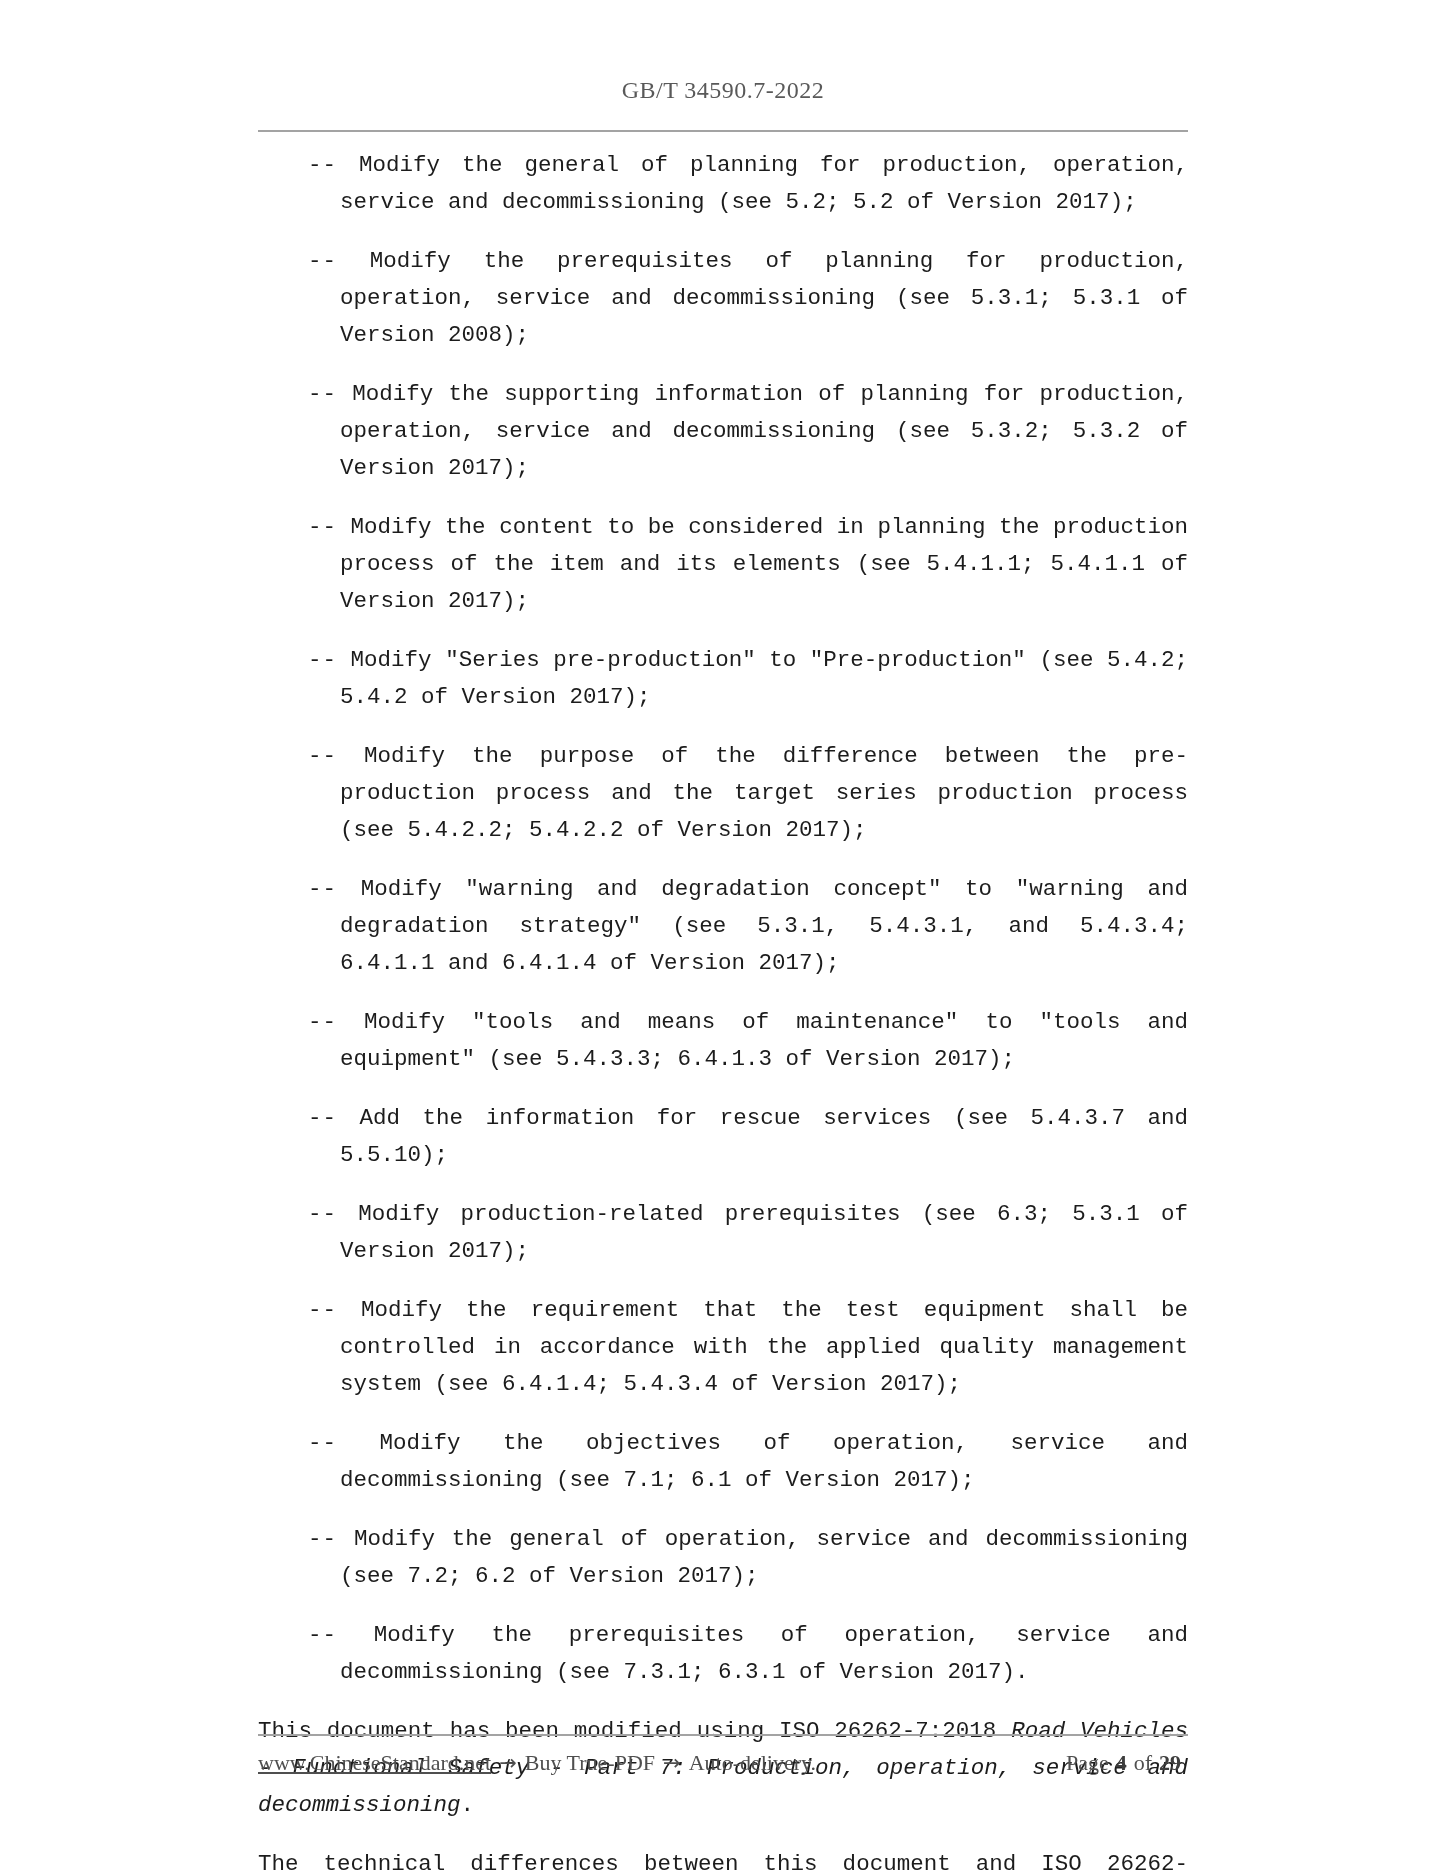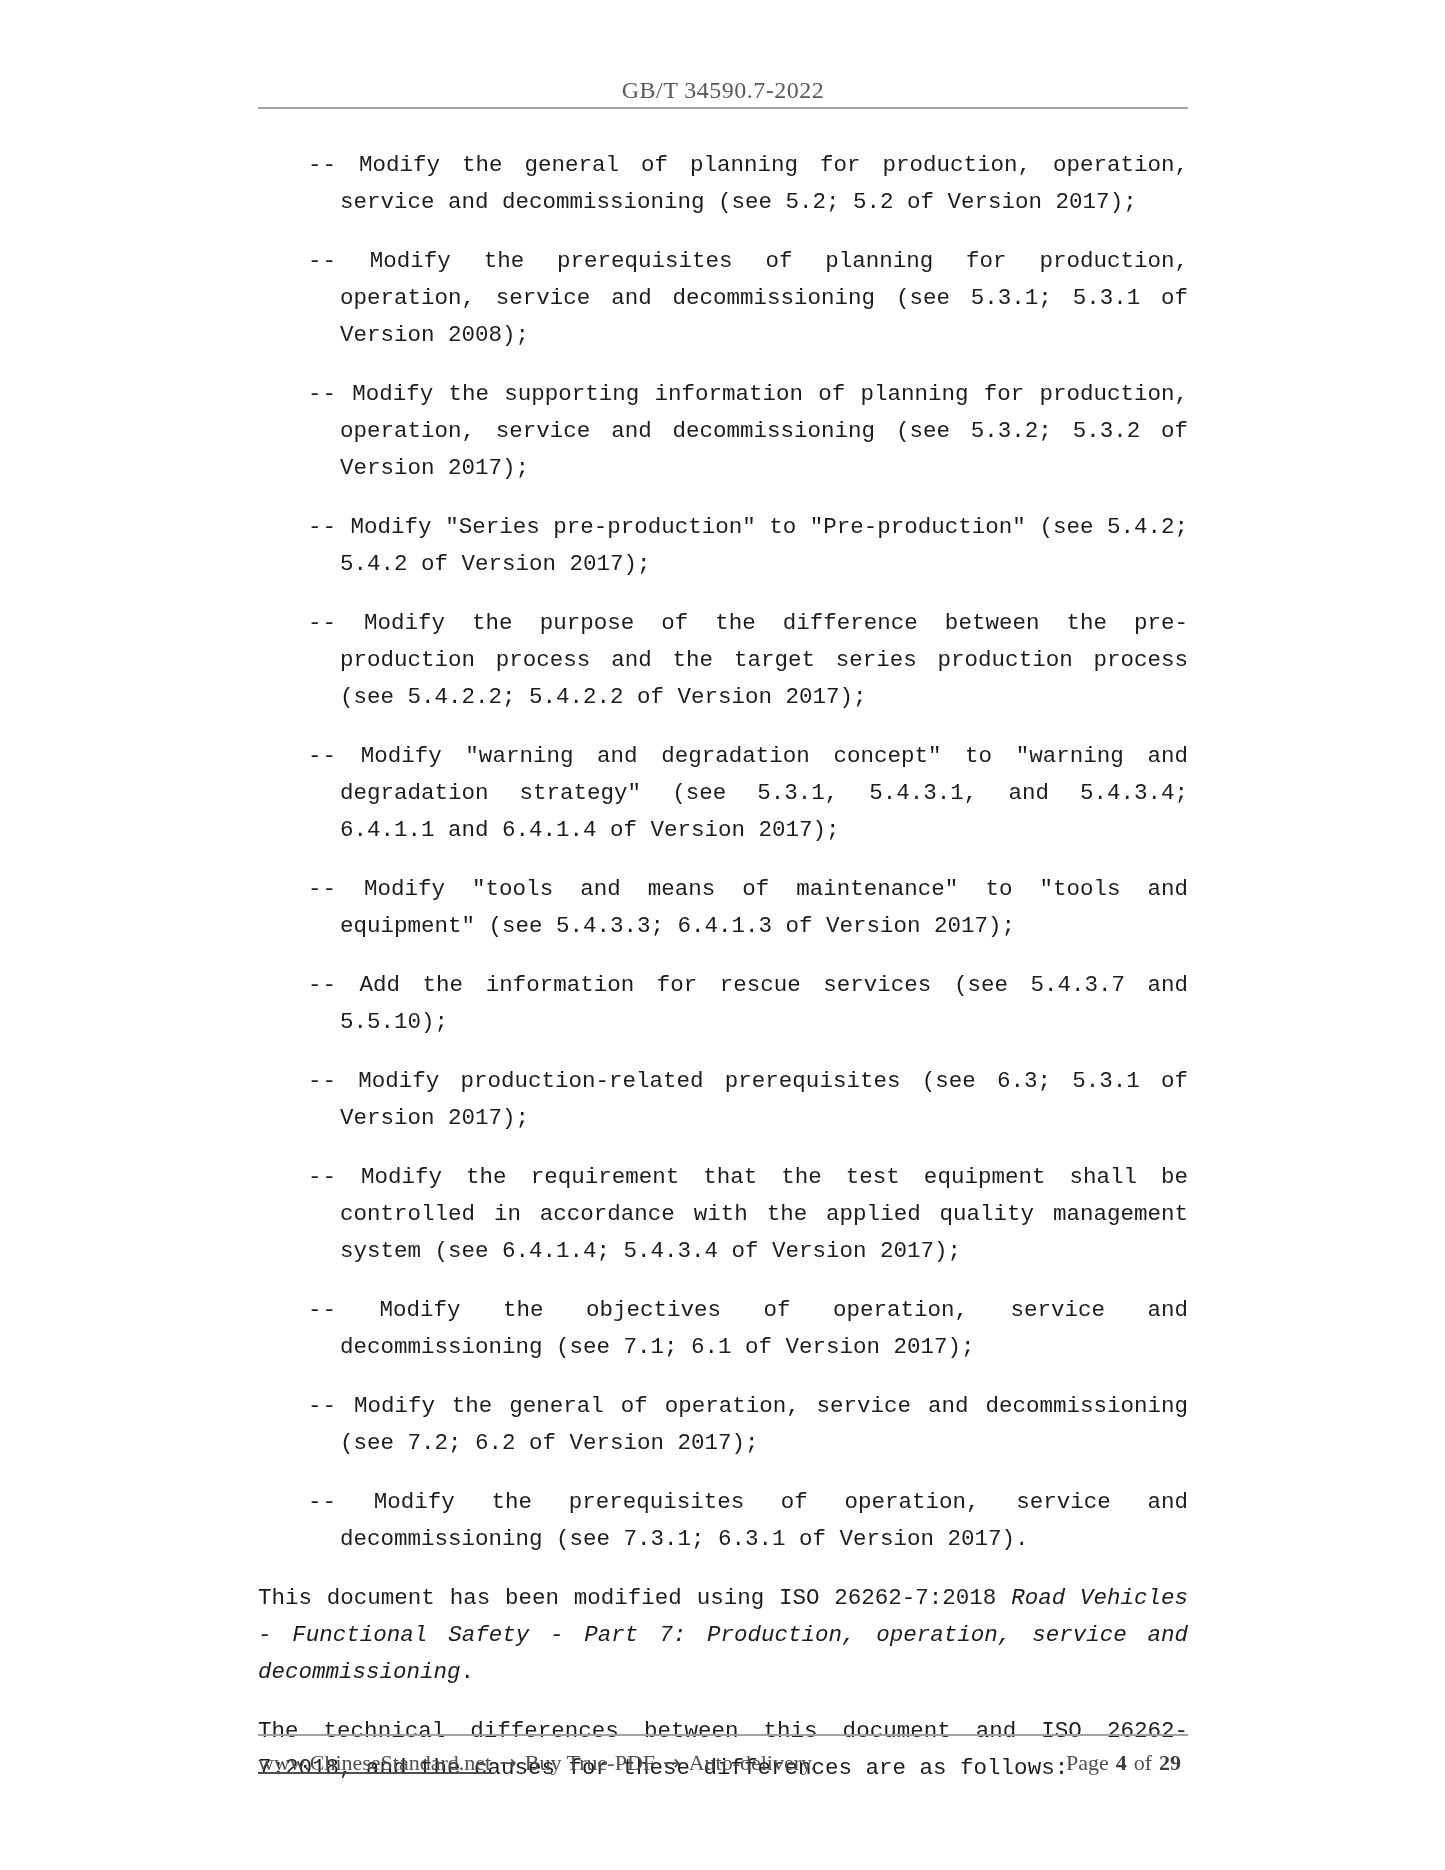--- a/index.html
+++ b/index.html
@@ -20,21 +20,21 @@
   .header {
     position: absolute;
     left: 258px;
     top: 0;
     width: 930px;
     height: 104px;
     border-bottom: 2px solid #a3a3a3;
     display: flex;
     justify-content: center;
     align-items: flex-end;
-    padding-bottom: 3px;
+    padding-bottom: 26px;
     box-sizing: content-box;
   }
   .header-title {
     font-size: 24px;
     color: #595959;
     letter-spacing: 0.5px;
   }
   
   .content {
     position: absolute;
@@ -112,20 +112,21 @@
   </div>
 
   <div class="content">
     <ul class="mod-list">
   <li><span class="marker">--</span> <span>Modify the general of planning for production, operation, service and decommissioning (see 5.2; 5.2 of Version 2017);</span></li>
 
   <li><span class="marker">--</span> <span>Modify the prerequisites of planning for production, operation, service and decommissioning (see 5.3.1; 5.3.1 of Version 2008);</span></li>
 
   <li><span class="marker">--</span> <span>Modify the supporting information of planning for production, operation, service and decommissioning (see 5.3.2; 5.3.2 of Version 2017);</span></li>
 
+  <li><span class="marker">--</span> <span>Modify the content to be considered in planning the production process of the item and its elements (see 5.4.1.1; 5.4.1.1 of Version 2017);</span></li>
 
   <li><span class="marker">--</span> <span>Modify "Series pre-production" to "Pre-production" (see 5.4.2; 5.4.2 of Version 2017);</span></li>
 
   <li><span class="marker">--</span> <span>Modify the purpose of the difference between the pre-production process and the target series production process (see 5.4.2.2; 5.4.2.2 of Version 2017);</span></li>
 
 
   <li><span class="marker">--</span> <span>Modify "warning and degradation concept" to "warning and degradation strategy" (see 5.3.1, 5.4.3.1, and 5.4.3.4; 6.4.1.1 and 6.4.1.4 of Version 2017);</span></li>
 
   <li><span class="marker">--</span> <span>Modify "tools and means of maintenance" to "tools and equipment" (see 5.4.3.3; 6.4.1.3 of Version 2017);</span></li>
 

